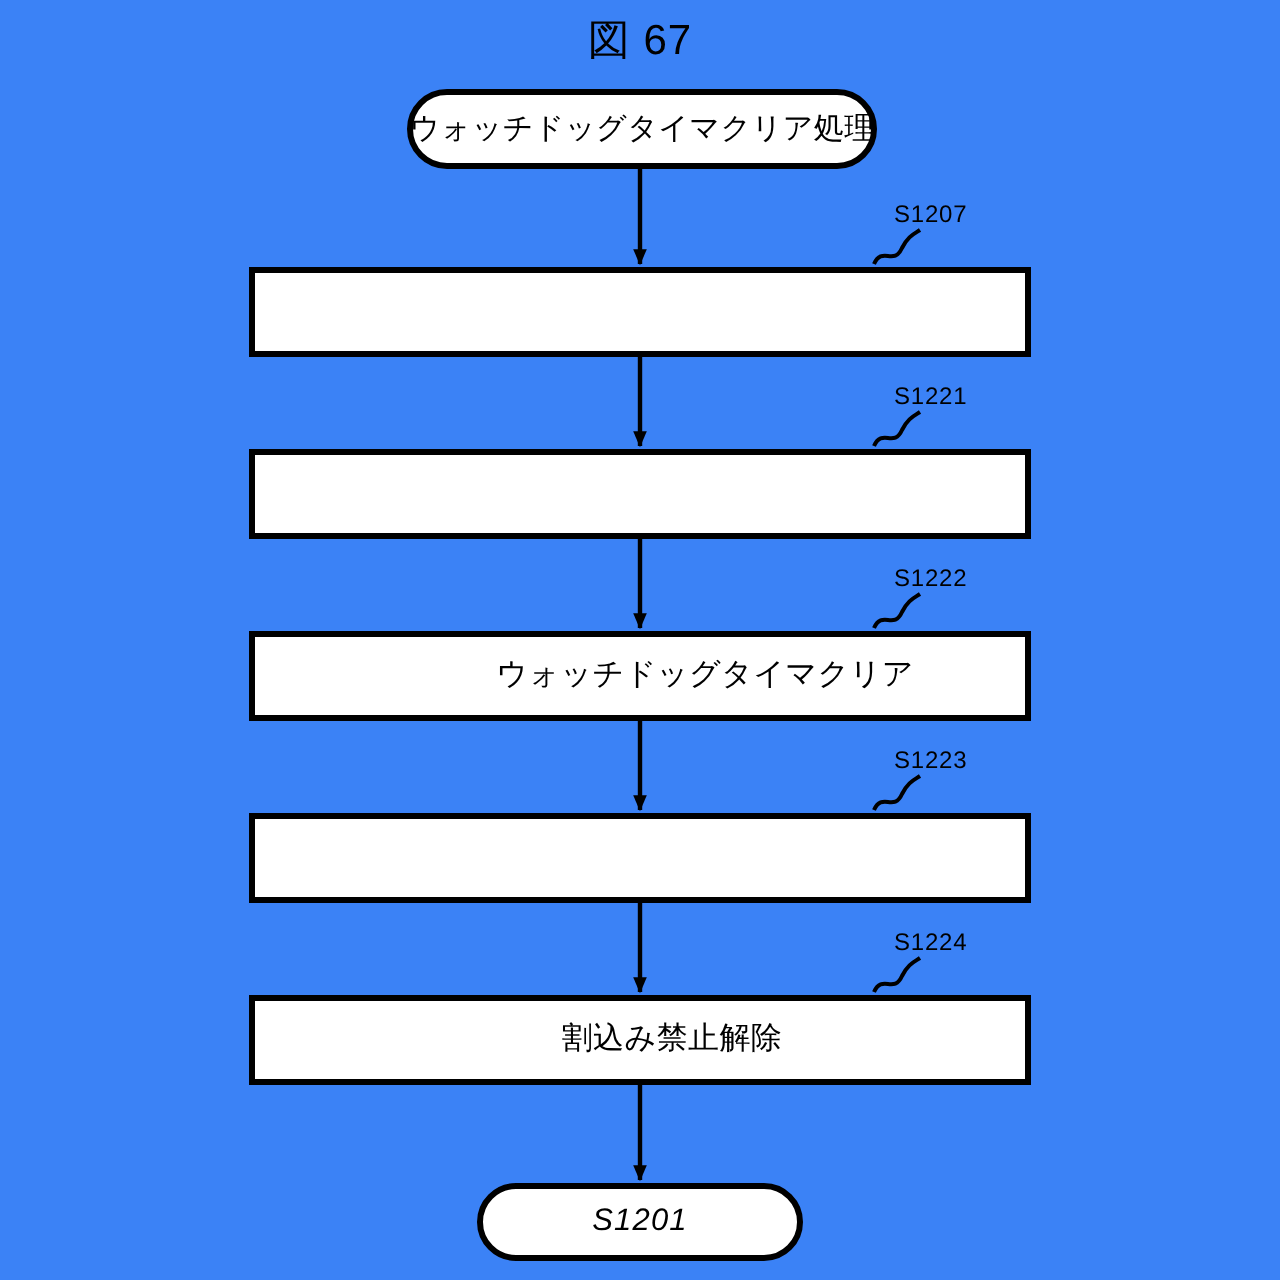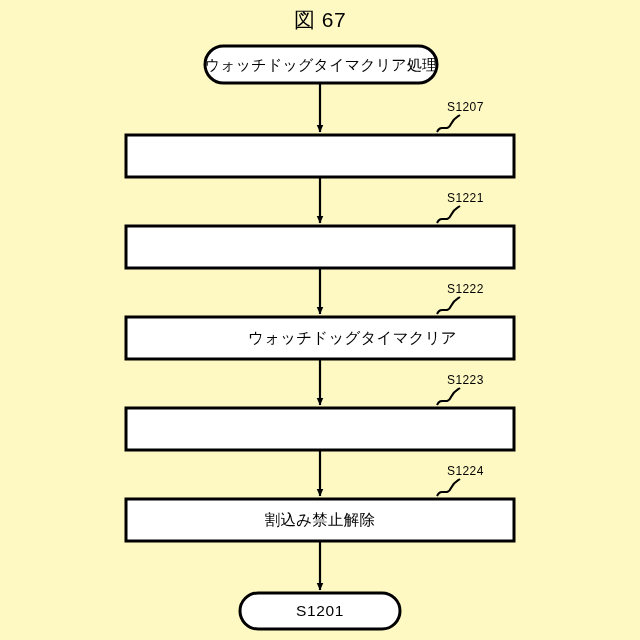--- a/index.html
+++ b/index.html
@@ -9,21 +9,21 @@
     background: #ffffff;
   }
   body {
     font-family: "Liberation Sans", "DejaVu Sans", sans-serif;
     color: #000000;
   }
   #page {
     position: relative;
     width: 640px;
     height: 640px;
-    background: #fef9c3;
+    background: #3b82f6;
     overflow: hidden;
   }
   #figure-title {
     position: absolute;
     left: 0;
     top: 6px;
     width: 640px;
     text-align: center;
     font-size: 21px;
     letter-spacing: 0.5px;
@@ -95,23 +95,23 @@
     <path d="M437,132 C441,123 447,133 451,124 C454,118 457,117 460,115" fill="none" stroke="#000000" stroke-width="2"></path>
     <path d="M437,223 C441,214 447,224 451,215 C454,209 457,208 460,206" fill="none" stroke="#000000" stroke-width="2"></path>
     <path d="M437,314 C441,305 447,315 451,306 C454,300 457,299 460,297" fill="none" stroke="#000000" stroke-width="2"></path>
     <path d="M437,405 C441,396 447,406 451,397 C454,391 457,390 460,388" fill="none" stroke="#000000" stroke-width="2"></path>
     <path d="M437,496 C441,487 447,497 451,488 C454,482 457,481 460,479" fill="none" stroke="#000000" stroke-width="2"></path>
   </svg>
 
   <div class="node-label terminal-label" style="left:205px; top:46px; width:232px; height:37px;text-align:center;">ウォッチドッグタイマクリア処理</div>
 
   <div class="node-label" style="left:136px; top:317px; width:433px; height:42px;">ウォッチドッグタイマクリア</div>
-  <div class="node-label" style="left:126px; top:499px; width:388px; height:42px;">割込み禁止解除</div>
+  <div class="node-label" style="left:126px; top:499px; width:388px; height:42px;padding-left:16px;">割込み禁止解除</div>
 
-  <div class="node-label terminal-label-end" style="left:240px; top:593px; width:160px; height:36px;">S1201</div>
+  <div class="node-label terminal-label-end" style="left:240px; top:593px; width:160px; height:36px;font-style:italic;">S1201</div>
 
   <div class="step-tag" style="left:447px; top:101px;">S1207</div>
   <div class="step-tag" style="left:447px; top:192px;">S1221</div>
   <div class="step-tag" style="left:447px; top:283px;">S1222</div>
   <div class="step-tag" style="left:447px; top:374px;">S1223</div>
   <div class="step-tag" style="left:447px; top:465px;">S1224</div>
 
 </div>
 
 </body></html>

